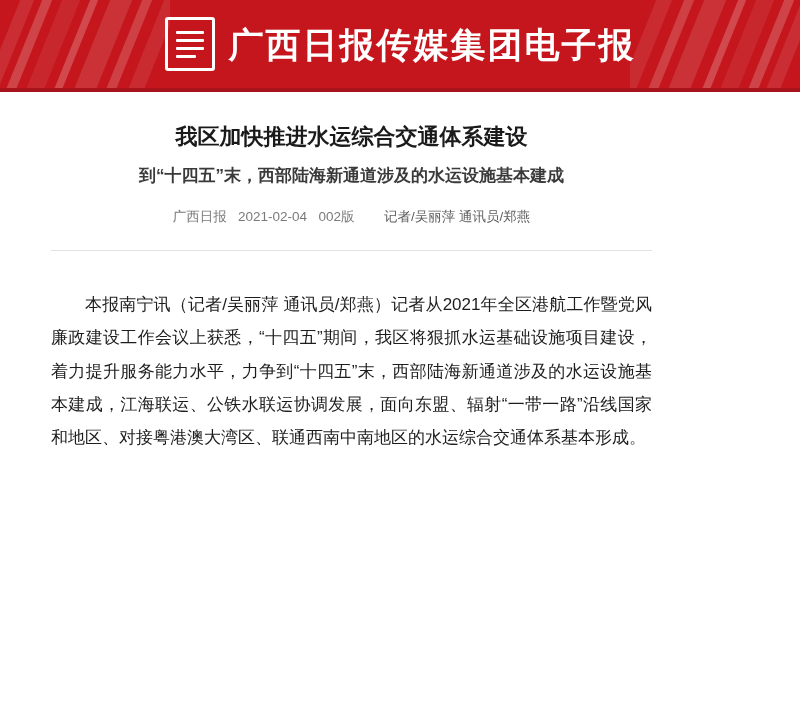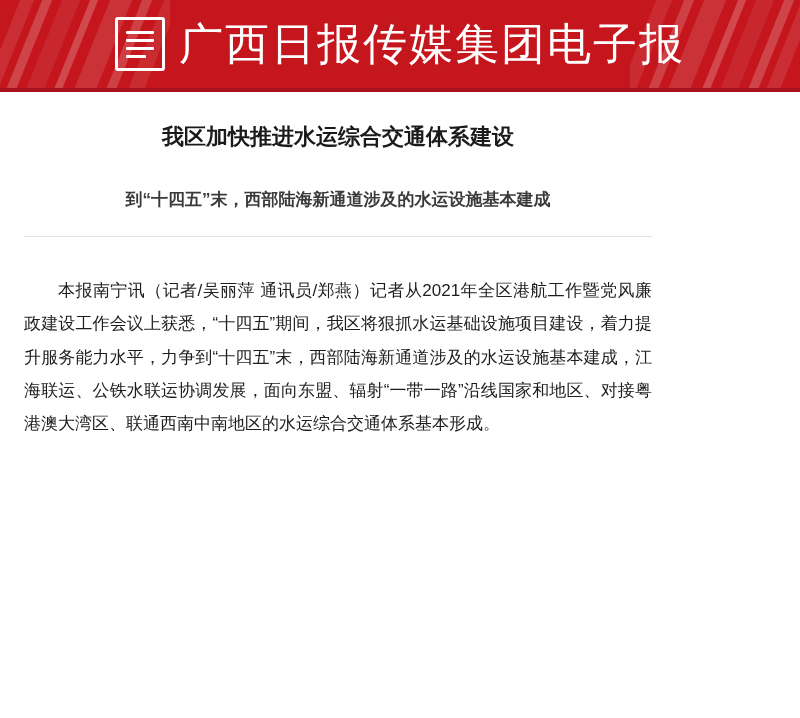--- a/index.html
+++ b/index.html
@@ -82,53 +82,53 @@
     height: 3px;
     background: #ffffff;
     border-radius: 1px;
   }
   .logo-mark span:nth-child(1) { width: 100%; }
   .logo-mark span:nth-child(2) { width: 100%; }
   .logo-mark span:nth-child(3) { width: 100%; }
   .logo-mark span:nth-child(4) { width: 72%; }
   .masthead-title {
     color: #ffffff;
-    font-size: 44px;
-    font-weight: normal;
+    font-size: 35px;
+    font-weight: bold;
     letter-spacing: 2px;
     line-height: 1;
     white-space: nowrap;
   }
 
   .masthead-underline {
     width: 800px;
     height: 4px;
     background: #a8121a;
   }
 
   
   .article {
     width: 686px;
     box-sizing: border-box;
-    padding: 26px 34px 0 24px;
+    padding: 26px 34px 0 51px;
   }
   .headline {
     text-align: center;
     font-size: 22px;
     font-weight: bold;
     color: #1a1a1a;
     line-height: 1.4;
     margin: 4px 0 0 0;
   }
   .subhead {
     text-align: center;
     font-size: 17px;
     color: #3a3a3a;
     line-height: 1.5;
-    margin: 34px 0 0 0;
+    margin: 10px 0 0 0;
   }
   .byline {
     text-align: center;
     font-size: 13.5px;
     color: #7a7a7a;
     margin: 20px 0 0 0;
   }
   .byline .sep { display: inline-block; width: 22px; }
   .byline .author { color: #5f5f5f; }
 
@@ -185,20 +185,29 @@
   </div>
 </div>
 <div class="masthead-underline"></div>
 
 <div class="article">
 
   <h1 class="headline">我区加快推进水运综合交通体系建设</h1>
 
   <h2 class="subhead">到“十四五”末，西部陆海新通道涉及的水运设施基本建成</h2>
 
+  <div class="byline">
+    <span>广西日报</span>
+    <span>&nbsp;</span>
+    <span>2021-02-04</span>
+    <span>&nbsp;</span>
+    <span>002版</span>
+    <span class="sep"></span>
+    <span class="author">记者/吴丽萍 通讯员/郑燕</span>
+  </div>
 
   <div class="divider"></div>
 
   <div class="body-text">
     <p>本报南宁讯（记者/吴丽萍 通讯员/郑燕）记者从2021年全区港航工作暨党风廉政建设工作会议上获悉，“十四五”期间，我区将狠抓水运基础设施项目建设，着力提升服务能力水平，力争到“十四五”末，西部陆海新通道涉及的水运设施基本建成，江海联运、公铁水联运协调发展，面向东盟、辐射“一带一路”沿线国家和地区、对接粤港澳大湾区、联通西南中南地区的水运综合交通体系基本形成。</p>
   </div>
 
 </div>
 
 </body></html>

